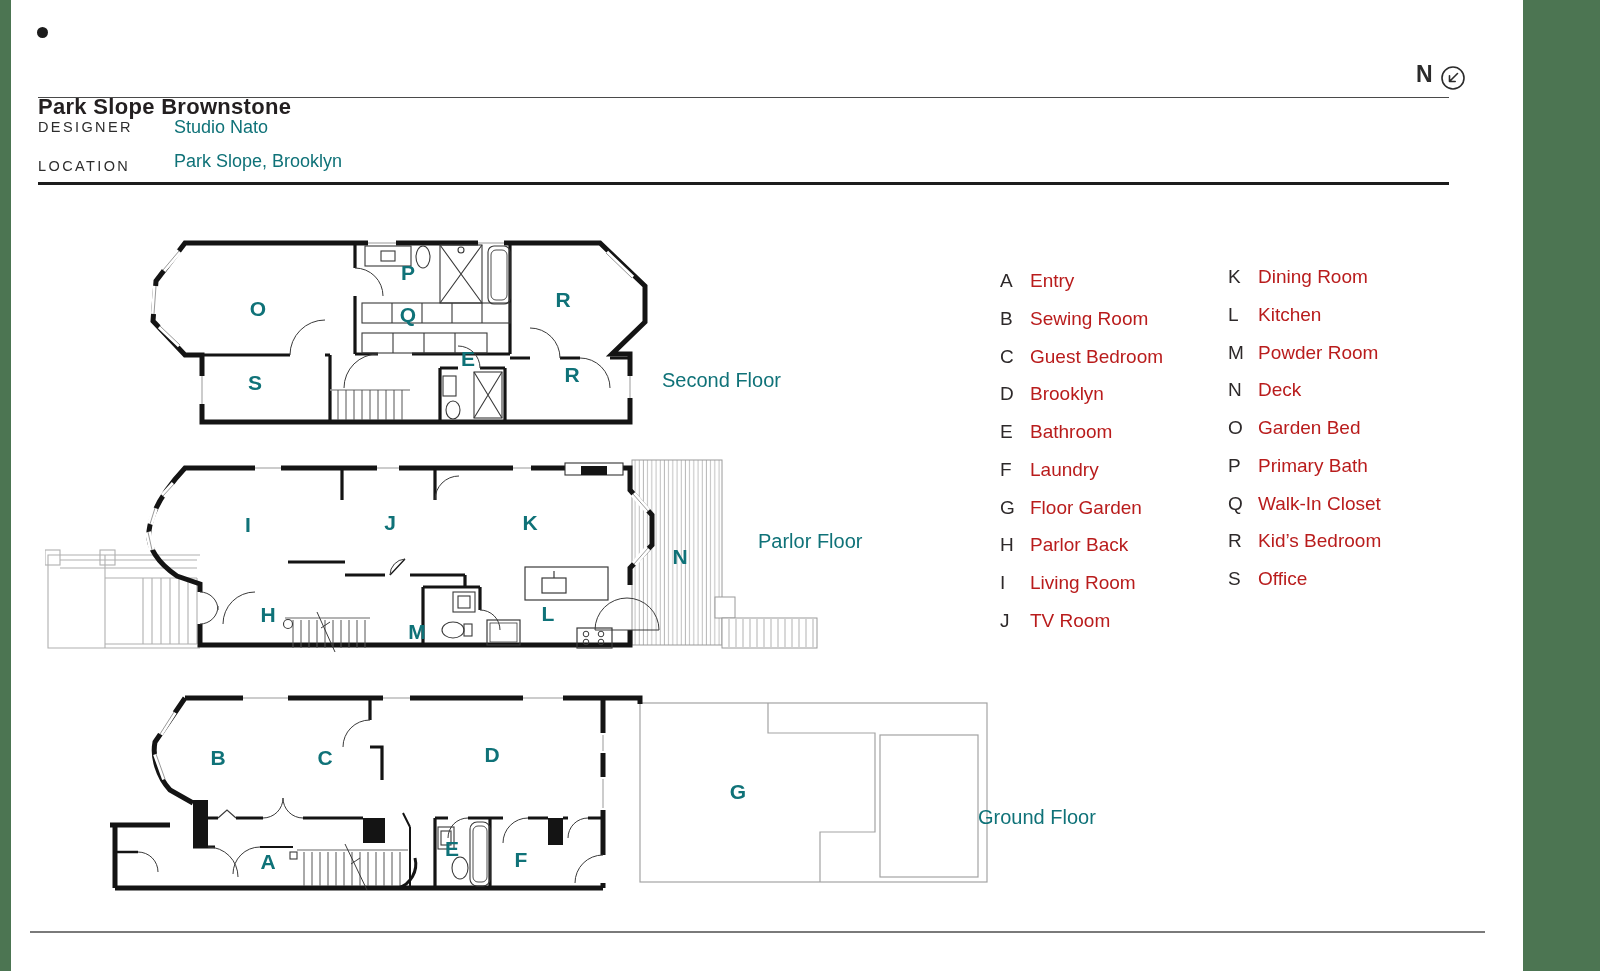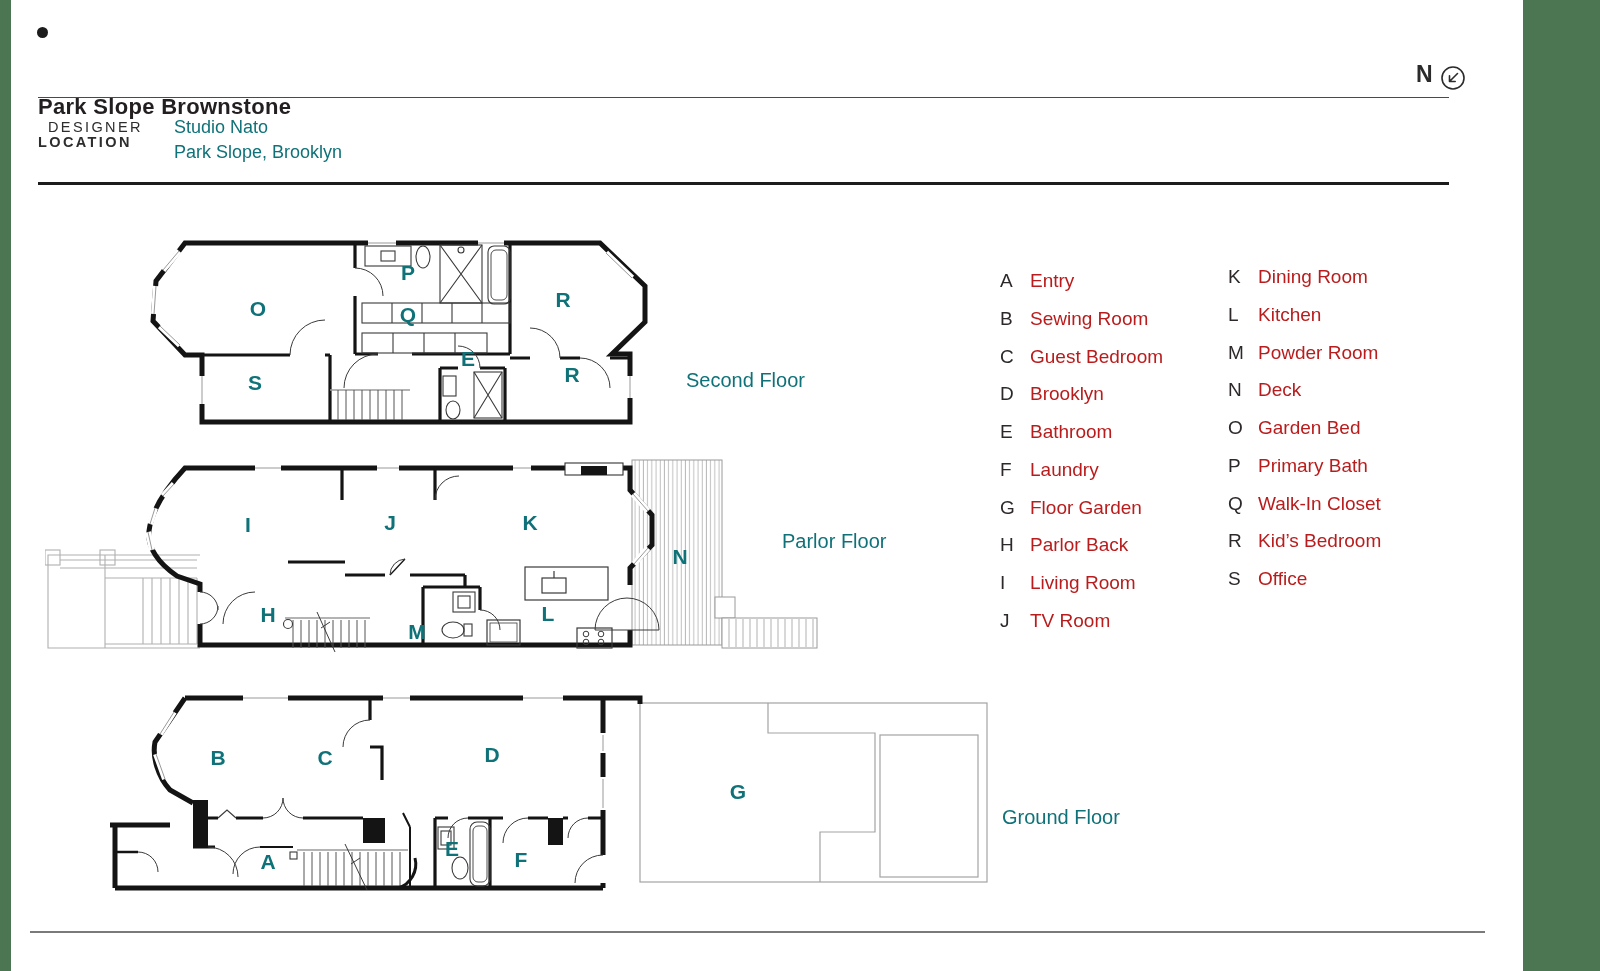--- a/index.html
+++ b/index.html
@@ -7,21 +7,21 @@
     width:1600px;height:971px;position:relative;background:#ffffff;
     font-family:"Liberation Sans", sans-serif;color:#231f20;overflow:hidden;
   }
   .abs{position:absolute;}
   .band{top:0;height:971px;background:#4C7552;}
   .dot{width:11px;height:11px;border-radius:50%;background:#1c1c1c;}
   .title{font-size:22px;font-weight:700;letter-spacing:.3px;color:#231f20;white-space:nowrap;}
   .rule{background:#4a4a4a;}
   .meta-label{font-size:14.5px;font-weight:500;letter-spacing:2.4px;color:#2d2d2d;white-space:nowrap;}
   .meta-value{font-size:18px;font-weight:500;color:#0F7278;white-space:nowrap;}
-  .floor-label{font-size:20px;font-weight:500;color:#0F7278;white-space:nowrap;margin-left:24px;}
+  .floor-label{font-size:20px;font-weight:500;color:#0F7278;white-space:nowrap;}
   .compass-n{font-size:23px;font-weight:800;color:#2b2b2b;}
   .legend-col{display:flex;flex-direction:column;}
   .legend-row{height:37.75px;display:flex;align-items:flex-start;font-size:19px;line-height:22px;}
   .legend-letter{width:30px;color:#2d292a;font-weight:500;flex:none;}
   .legend-label{color:#b91c1c;font-weight:500;white-space:nowrap;}
   svg text.room{font-family:"Liberation Sans",sans-serif;font-size:21px;font-weight:600;fill:#0F7278;text-anchor:middle;}
 </style>
 </head>
 <body>
 
@@ -32,24 +32,24 @@
 <div class="abs title" style="left:38px;top:58px;margin-top:36px;">Park Slope Brownstone</div>
 
 <div class="abs compass-n" style="left:1416px;top:61px;">N</div>
 <svg class="abs" style="left:1440px;top:65px;" width="26" height="26" viewBox="0 0 26 26">
   <circle cx="13" cy="13" r="11" fill="none" stroke="#2b2b2b" stroke-width="1.6"></circle>
   <path d="M17.5,8.5 L9.5,16.5 M9.5,16.5 V10.8 M9.5,16.5 H15.2" fill="none" stroke="#2b2b2b" stroke-width="1.6" stroke-linecap="round"></path>
 </svg>
 
 <div class="abs rule" style="left:38px;top:97px;width:1411px;height:1px;"></div>
 
-<div class="abs meta-label" style="left:48px;top:119px;">DESIGNER</div>
+<div class="abs meta-label" style="left:38px;top:119px;">DESIGNER</div>
 <div class="abs meta-value" style="left:174px;top:117px;text-align:center;">Studio Nato</div>
-<div class="abs meta-label" style="left:38px;top:134px;font-weight:bold;">LOCATION</div>
-<div class="abs meta-value" style="left:174px;top:142px;">Park Slope, Brooklyn</div>
+<div class="abs meta-label" style="left:38px;top:158px;">LOCATION</div>
+<div class="abs meta-value" style="left:174px;top:151px;">Park Slope, Brooklyn</div>
 
 <div class="abs rule" style="left:38px;top:182px;width:1411px;height:3px;background:#1c1c1c;"></div>
 
 <svg class="abs" style="left:140px;top:226px;" width="512" height="202" viewBox="0 0 512 202">
 
   <path d="M45,17 H460 L505,60 V96 L472,128 H490 V196 H62 V129 H45 L13,95 L16,55 Z" fill="none" stroke="#141414" stroke-width="5"></path>
 
   <g>
     <path d="M228,17H256 M338,17H364" stroke="#ffffff" stroke-width="6"></path>
     <path d="M228,17H256 M338,17H364" stroke="#999999" stroke-width="1"></path>

